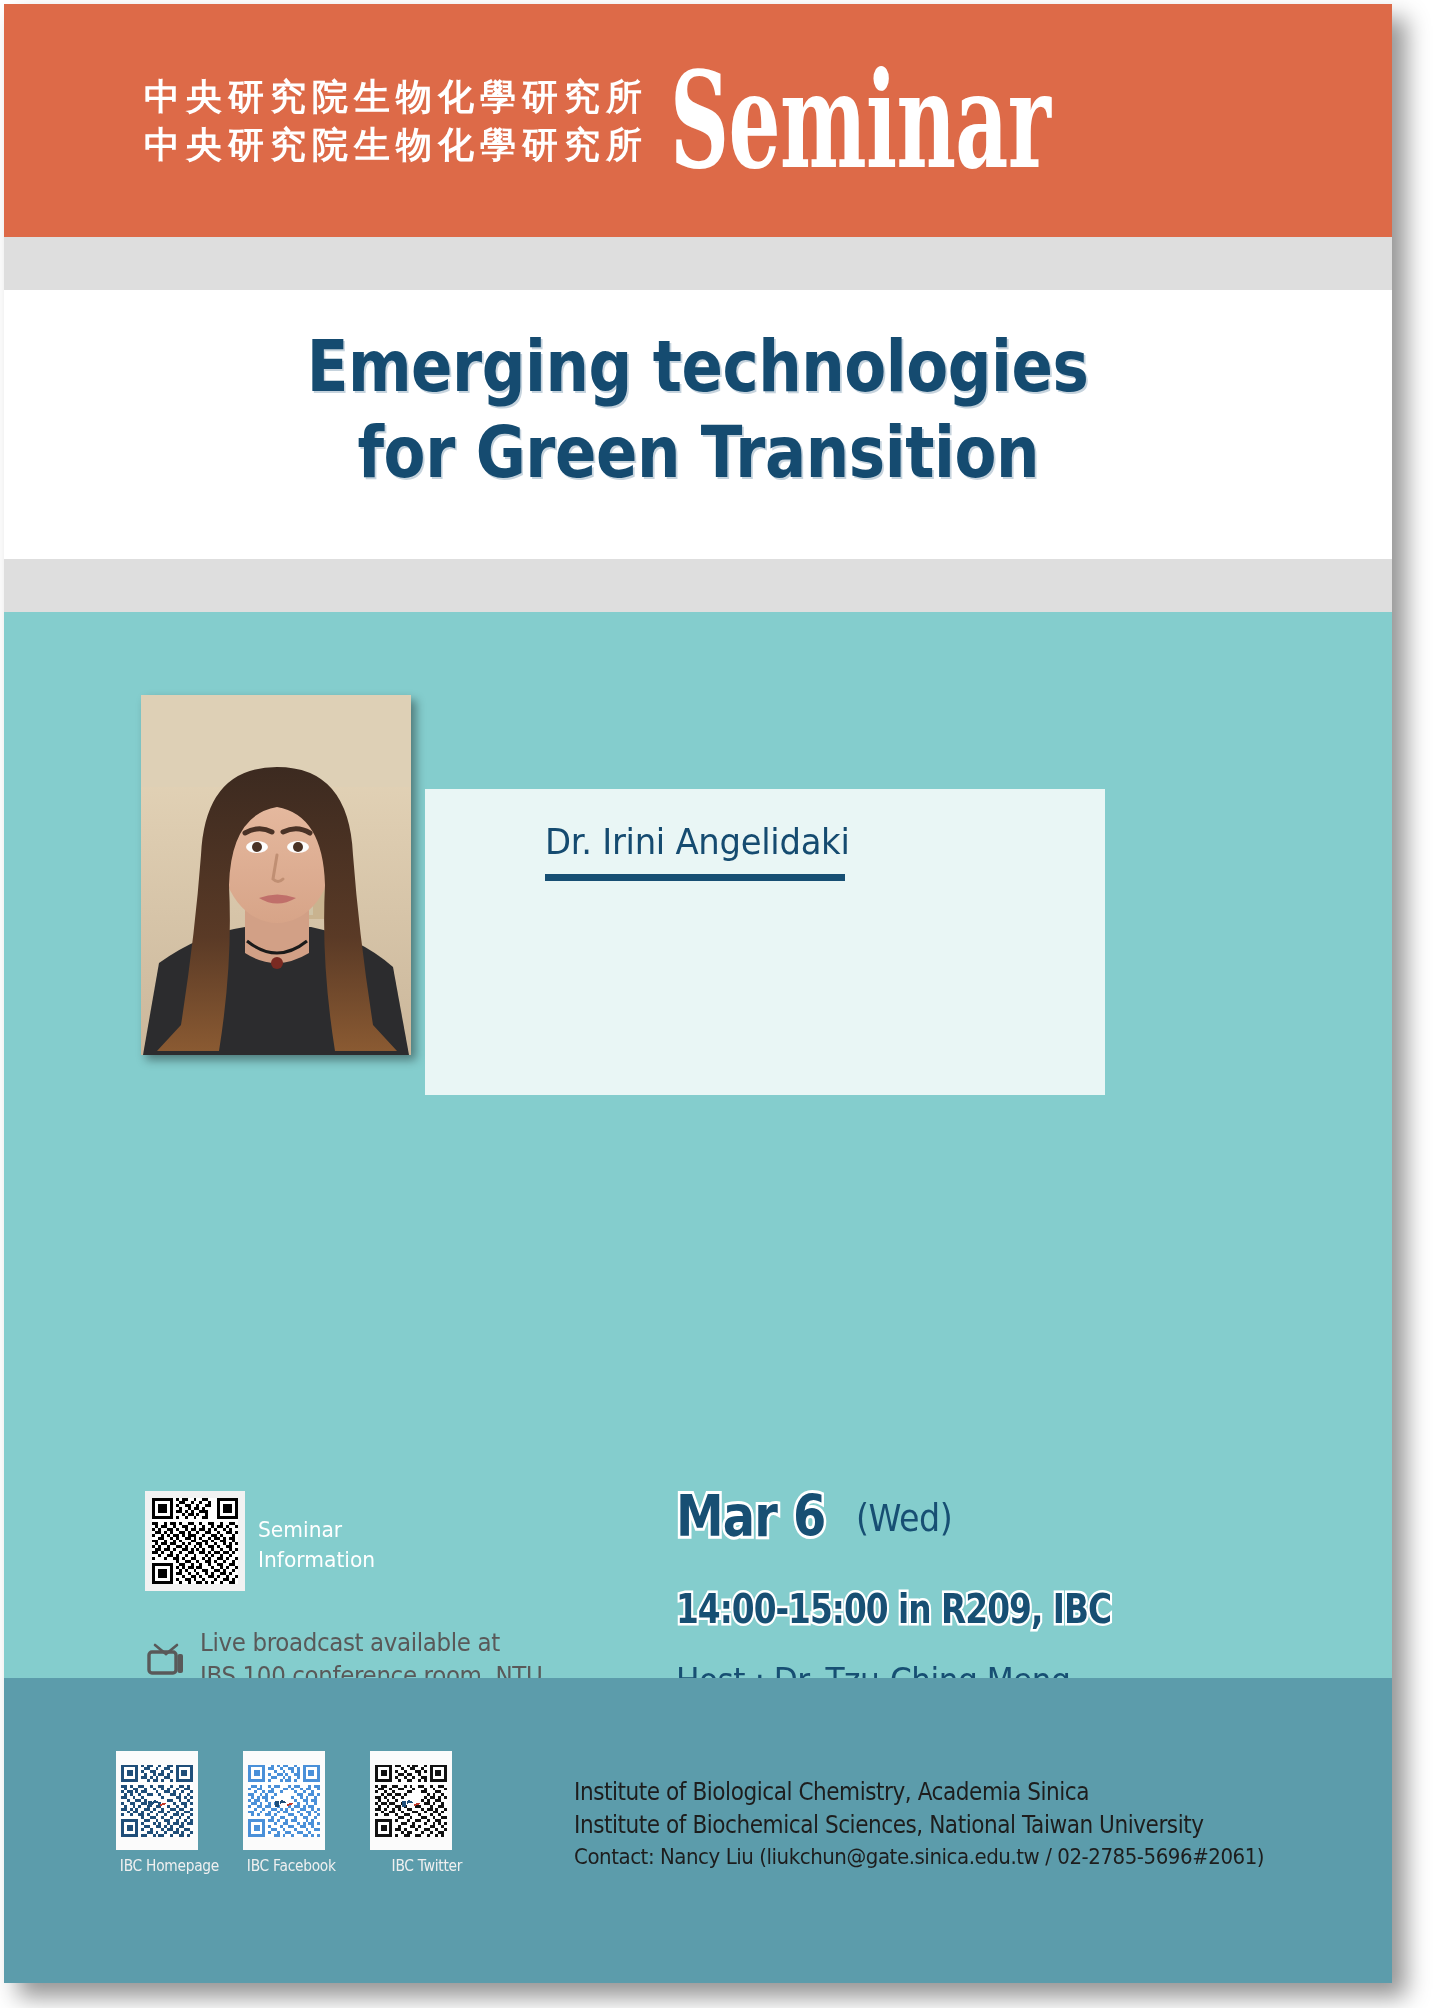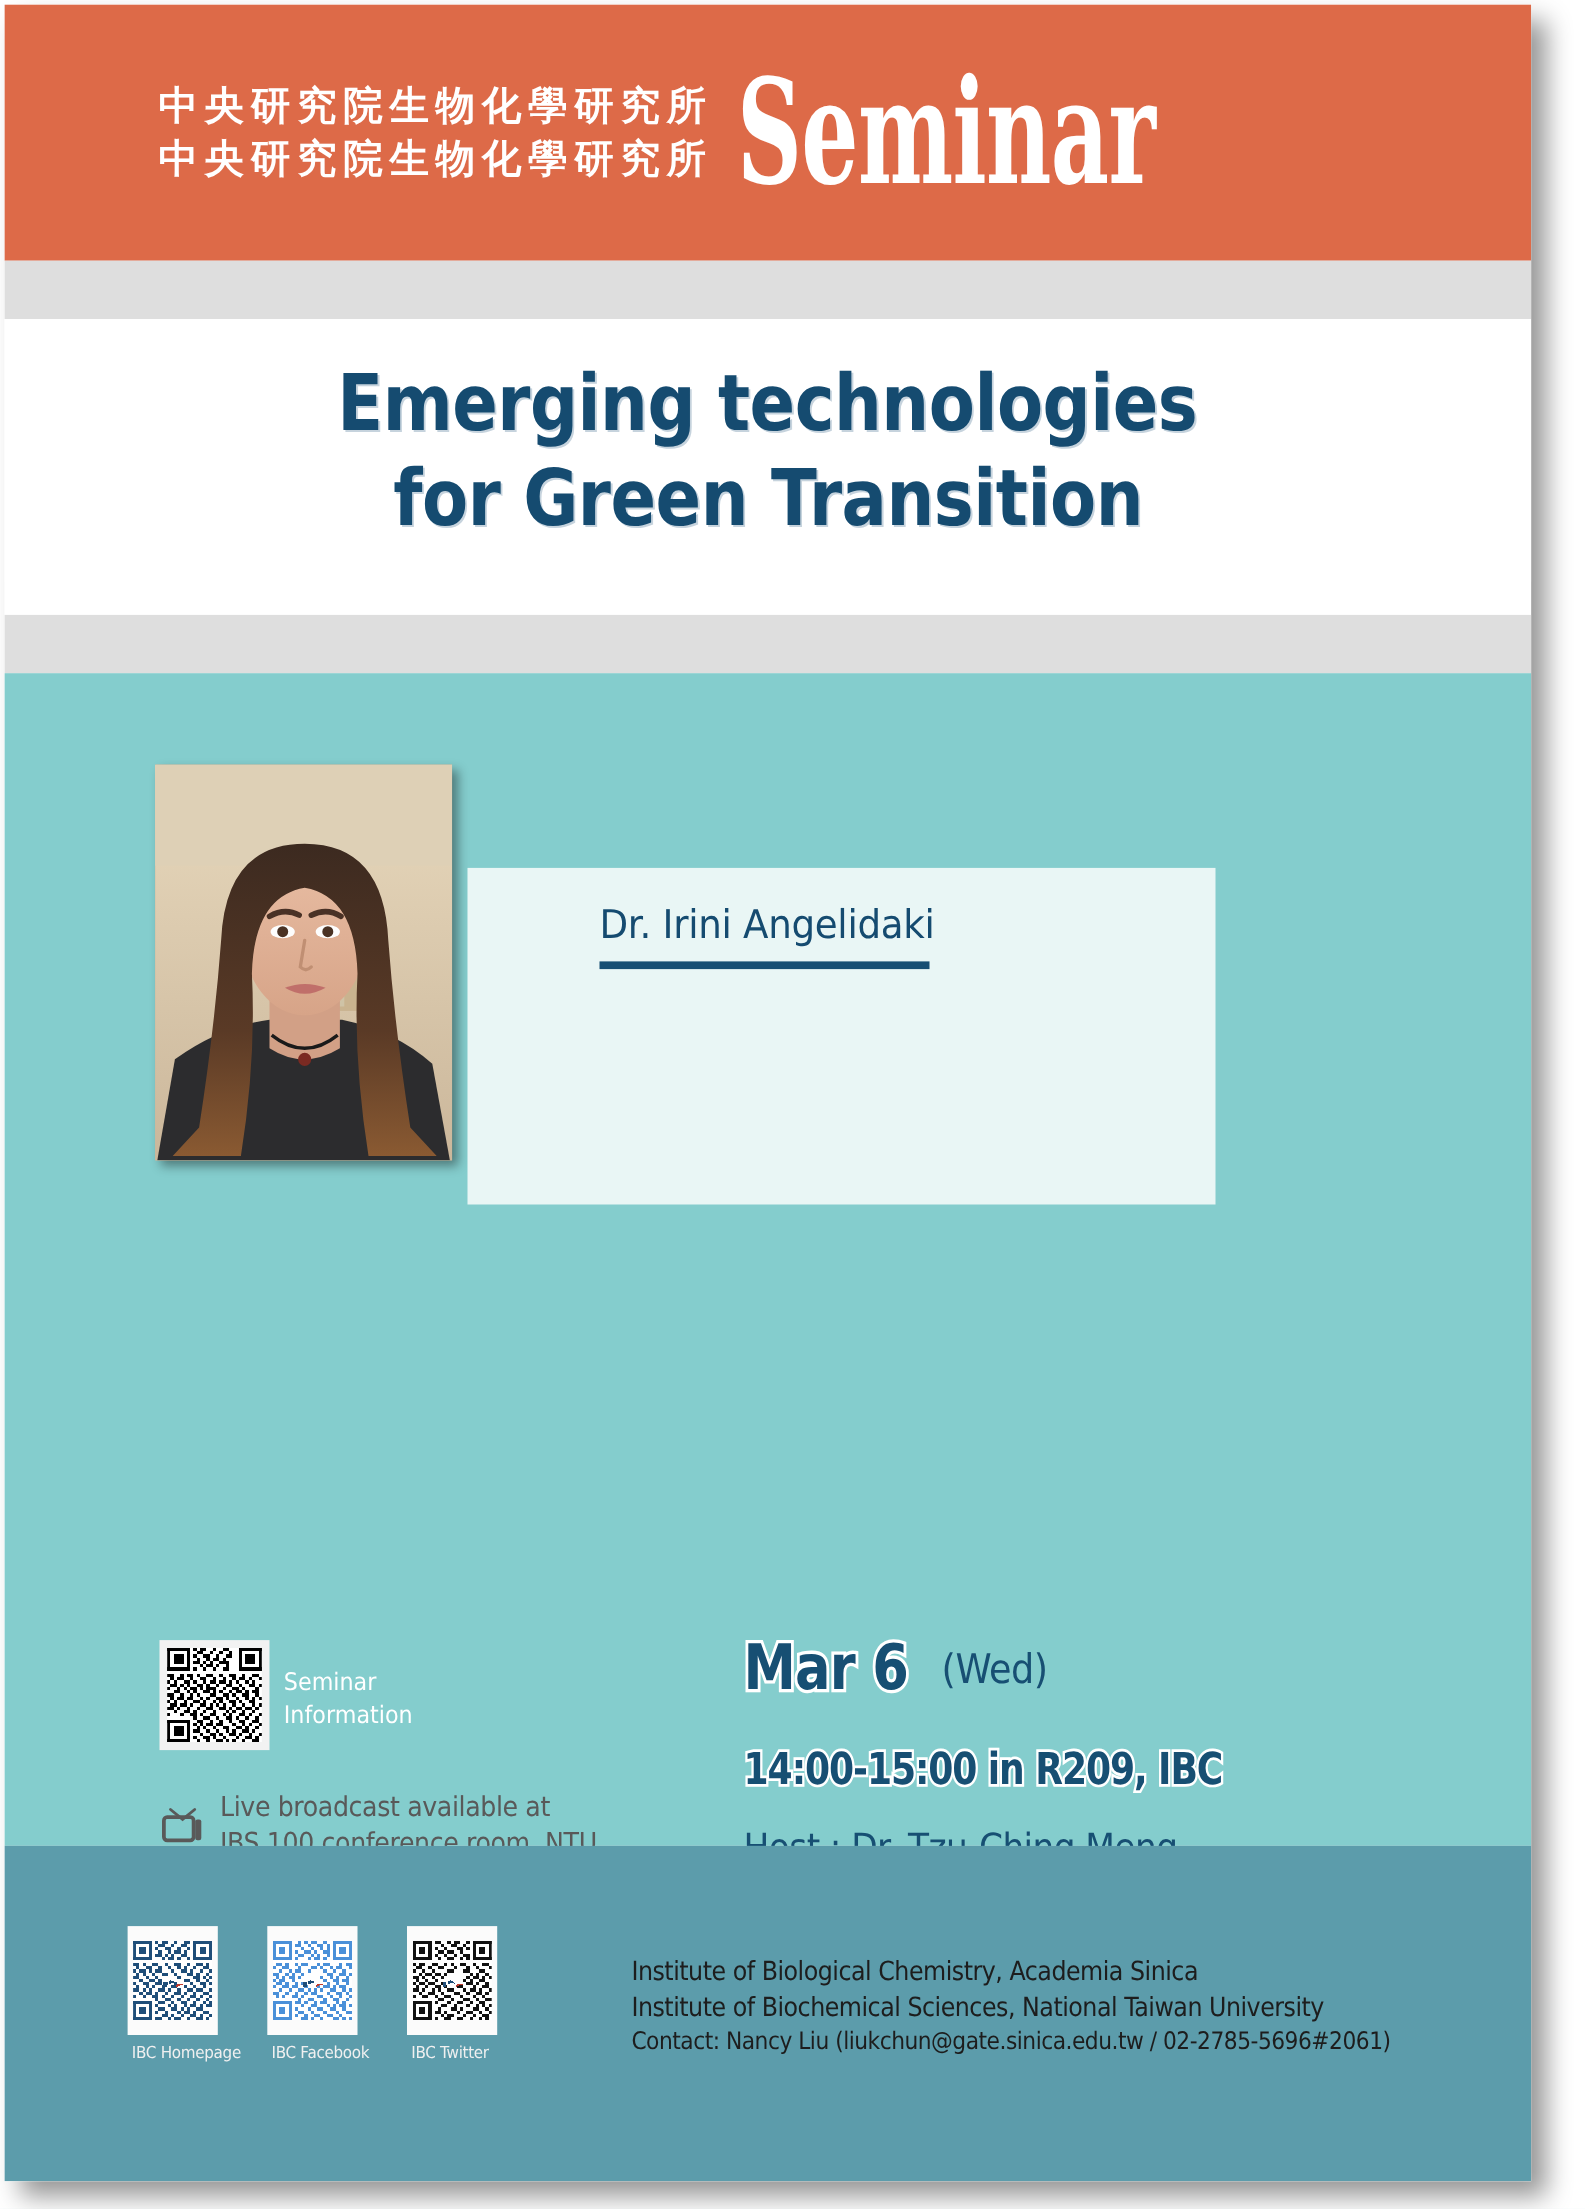--- a/index.html
+++ b/index.html
@@ -237,21 +237,21 @@
   
   .footer-band {
     position:absolute; left:0; top:1674px;
     width:1388px; height:305px;
     background:#5c9cab;
   }
   .foot-qrs {
     position:absolute; left:112px; top:1747px;
     display:flex; gap:31px;
   }
-  .foot-qr-item { width:96px; text-align:left; }
+  .foot-qr-item { width:96px; text-align:right; }
   .qr-foot {
     width:82px; height:99px;
     background:#fbfbfb;
     padding:6px 5px;
   }
   .foot-qr-label {
     margin-top:7px;
     color:#f0f0f0;
     font-family:"DejaVu Sans", sans-serif;
     font-size:15px;

